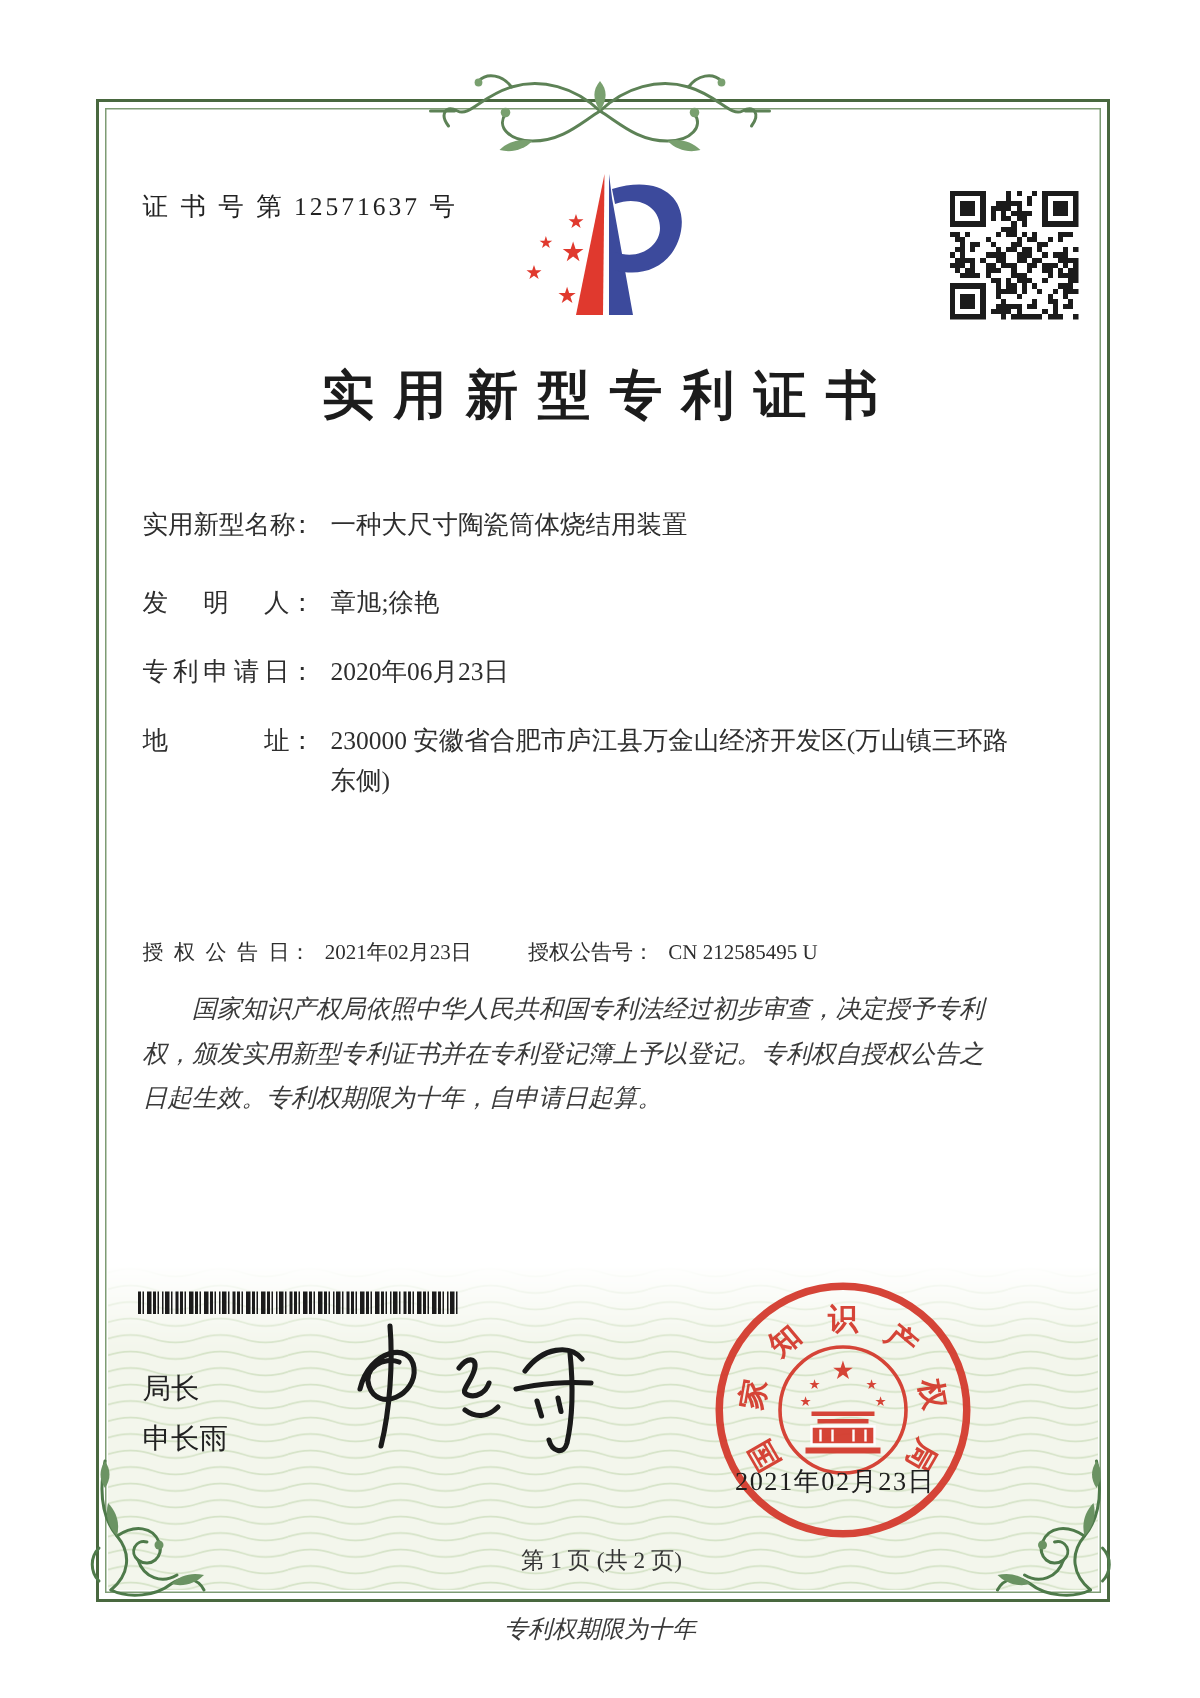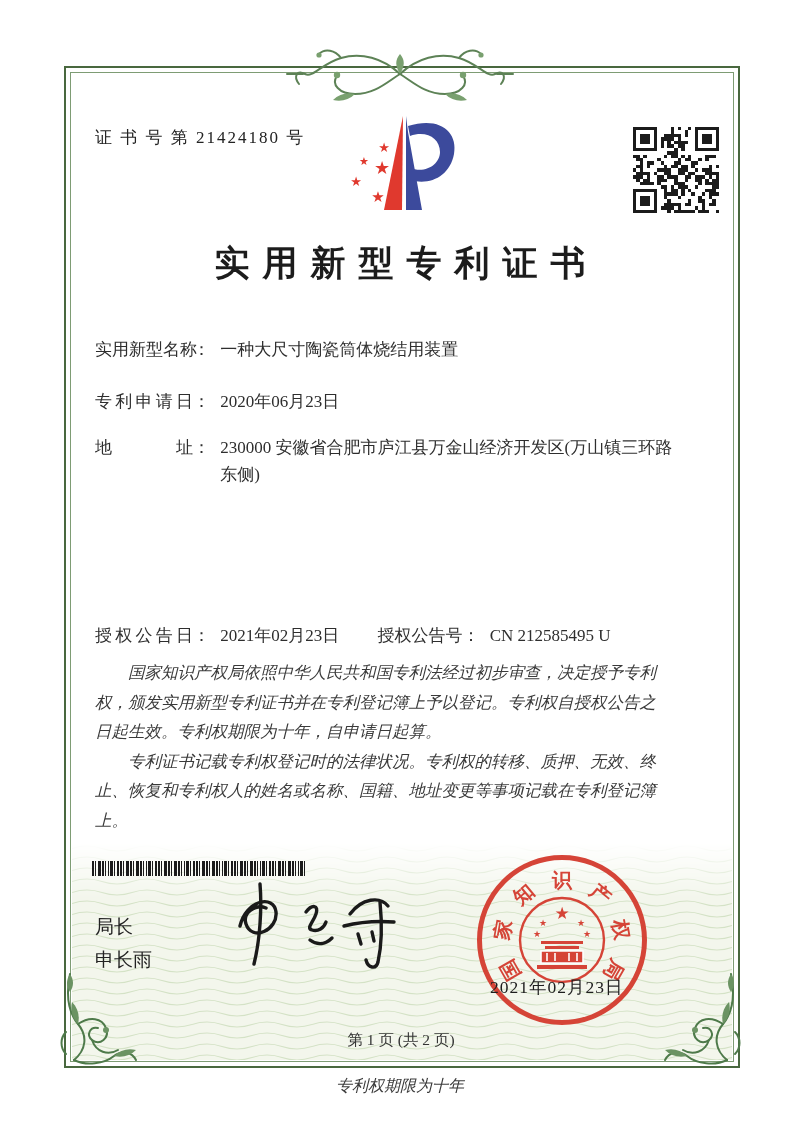--- a/index.html
+++ b/index.html
@@ -33,21 +33,21 @@
     font-size:35px;font-weight:bold;letter-spacing:13px;color:#1c1c1c;text-indent:13px;}
   
   .f-rows{position:absolute;left:95px;top:336px;width:600px;}
   .f-row{margin-bottom:19px;font-size:17px;line-height:27px;white-space:nowrap;}
   .f-rows .f-row:first-child{margin-bottom:25px;}
   .f-label{display:inline-block;width:98px;text-align:justify;text-align-last:justify;
     vertical-align:top;}
   .f-colon{display:inline-block;vertical-align:top;}
   .f-value{display:inline-block;vertical-align:top;margin-left:6px;max-width:452px;
     white-space:normal;}
-  .g-row{position:absolute;left:95px;top:622px;font-size:17px;line-height:27px;white-space:nowrap;}
+  .g-row{position:absolute;left:95px;top:622px;font-size:14px;line-height:27px;white-space:nowrap;}
   .g-pair2{margin-left:34px;}
   
   .body-text{position:absolute;left:95px;top:658px;width:566px;font-size:16.5px;
     line-height:29.5px;color:#3a3a3a;font-style:italic;}
   .body-text p{margin:0;text-indent:2em;}
   
   .barcode{position:absolute;left:92px;top:861px;width:220px;height:15px;font-size:0;}
   .barcode span{display:inline-block;height:15px;vertical-align:top;}
   .signer{position:absolute;left:95px;top:910px;font-family:"Liberation Sans","DejaVu Sans",sans-serif;
     font-size:19px;color:#222;line-height:33px;}
@@ -137,21 +137,21 @@
       </g>
       <g fill="#6b9363" stroke="none">
         <path d="M14,2 C18,8 18,14 14,20 C10,14 10,8 14,2 Z"></path>
         <path d="M58,84 C64,78 72,76 80,78 C74,84 66,86 58,84 Z"></path>
         <path d="M22,52 C16,46 14,38 16,30 C22,36 24,44 22,52 Z"></path>
         <circle cx="50" cy="58" r="3"></circle>
       </g>
     </svg>
   </div>
 
-  <div class="cert-no">证 书 号 第 21424180 号</div>
+  <div class="cert-no">证 书 号 第 12571637 号</div>
 
   <div class="logo">
     <svg viewBox="0 0 140 112" xmlns="http://www.w3.org/2000/svg">
       <path d="M71,6 L52,100 L70,100 Z" fill="#e0392e"></path>
       <path d="M74,6 L74,100 L90,100 L76,22 Z" fill="#3c4a9c"></path>
       <path d="M76,16 C108,6 126,22 122,44 C118,66 98,76 78,70 L78,58 C94,64 108,54 108,42 C108,28 94,20 78,26 Z" fill="#3c4a9c"></path>
       <g fill="#e0392e" font-family="'DejaVu Sans',sans-serif" text-anchor="middle">
         <text x="52" y="42" font-size="13">★</text>
         <text x="32" y="55" font-size="11">★</text>
         <text x="50" y="64" font-size="18">★</text>
@@ -380,20 +380,24 @@
   </div>
 
   <div class="doc-title">实用新型专利证书</div>
 
   <div class="f-rows" id="field-rows">
     <div class="f-row">
       <span class="f-label">实用新型名称</span><span class="f-colon">：</span>
       <span class="f-value">一种大尺寸陶瓷筒体烧结用装置</span>
     </div>
 
+    <div class="f-row">
+      <span class="f-label">发明人</span><span class="f-colon">：</span>
+      <span class="f-value">章旭;徐艳</span>
+    </div>
 
 
     <div class="f-row">
       <span class="f-label">专利申请日</span><span class="f-colon">：</span>
       <span class="f-value">2020年06月23日</span>
     </div>
 
 
     <div class="f-row">
       <span class="f-label">地址</span><span class="f-colon">：</span>
@@ -405,21 +409,20 @@
     <span class="f-label">授权公告日</span><span class="f-colon">：</span>
     <span class="f-value">2021年02月23日</span>
     <span class="g-pair2">
       <span class="g-label">授权公告号</span><span class="f-colon">：</span>
       <span class="f-value">CN 212585495 U</span>
     </span>
   </div>
 
   <div class="body-text">
     <p>国家知识产权局依照中华人民共和国专利法经过初步审查，决定授予专利权，颁发实用新型专利证书并在专利登记簿上予以登记。专利权自授权公告之日起生效。专利权期限为十年，自申请日起算。</p>
-    <p>专利证书记载专利权登记时的法律状况。专利权的转移、质押、无效、终止、恢复和专利权人的姓名或名称、国籍、地址变更等事项记载在专利登记簿上。</p>
   </div>
 
   <div class="barcode" id="barcode"><span style="width: 2px; background: rgb(27, 27, 27);"></span><span style="width: 1px;"></span><span style="width: 1px; background: rgb(27, 27, 27);"></span><span style="width: 2px;"></span><span style="width: 3px; background: rgb(27, 27, 27);"></span><span style="width: 1px;"></span><span style="width: 2px; background: rgb(27, 27, 27);"></span><span style="width: 1px;"></span><span style="width: 1px; background: rgb(27, 27, 27);"></span><span style="width: 2px;"></span><span style="width: 1px; background: rgb(27, 27, 27);"></span><span style="width: 1px;"></span><span style="width: 3px; background: rgb(27, 27, 27);"></span><span style="width: 1px;"></span><span style="width: 1px; background: rgb(27, 27, 27);"></span><span style="width: 2px;"></span><span style="width: 2px; background: rgb(27, 27, 27);"></span><span style="width: 1px;"></span><span style="width: 2px; background: rgb(27, 27, 27);"></span><span style="width: 1px;"></span><span style="width: 1px; background: rgb(27, 27, 27);"></span><span style="width: 2px;"></span><span style="width: 3px; background: rgb(27, 27, 27);"></span><span style="width: 1px;"></span><span style="width: 2px; background: rgb(27, 27, 27);"></span><span style="width: 1px;"></span><span style="width: 1px; background: rgb(27, 27, 27);"></span><span style="width: 2px;"></span><span style="width: 3px; background: rgb(27, 27, 27);"></span><span style="width: 1px;"></span><span style="width: 2px; background: rgb(27, 27, 27);"></span><span style="width: 1px;"></span><span style="width: 1px; background: rgb(27, 27, 27);"></span><span style="width: 2px;"></span><span style="width: 1px; background: rgb(27, 27, 27);"></span><span style="width: 1px;"></span><span style="width: 3px; background: rgb(27, 27, 27);"></span><span style="width: 1px;"></span><span style="width: 1px; background: rgb(27, 27, 27);"></span><span style="width: 2px;"></span><span style="width: 2px; background: rgb(27, 27, 27);"></span><span style="width: 1px;"></span><span style="width: 2px; background: rgb(27, 27, 27);"></span><span style="width: 1px;"></span><span style="width: 1px; background: rgb(27, 27, 27);"></span><span style="width: 2px;"></span><span style="width: 3px; background: rgb(27, 27, 27);"></span><span style="width: 1px;"></span><span style="width: 2px; background: rgb(27, 27, 27);"></span><span style="width: 1px;"></span><span style="width: 1px; background: rgb(27, 27, 27);"></span><span style="width: 2px;"></span><span style="width: 3px; background: rgb(27, 27, 27);"></span><span style="width: 1px;"></span><span style="width: 2px; background: rgb(27, 27, 27);"></span><span style="width: 1px;"></span><span style="width: 1px; background: rgb(27, 27, 27);"></span><span style="width: 2px;"></span><span style="width: 1px; background: rgb(27, 27, 27);"></span><span style="width: 1px;"></span><span style="width: 3px; background: rgb(27, 27, 27);"></span><span style="width: 1px;"></span><span style="width: 1px; background: rgb(27, 27, 27);"></span><span style="width: 2px;"></span><span style="width: 2px; background: rgb(27, 27, 27);"></span><span style="width: 1px;"></span><span style="width: 2px; background: rgb(27, 27, 27);"></span><span style="width: 1px;"></span><span style="width: 1px; background: rgb(27, 27, 27);"></span><span style="width: 2px;"></span><span style="width: 3px; background: rgb(27, 27, 27);"></span><span style="width: 1px;"></span><span style="width: 2px; background: rgb(27, 27, 27);"></span><span style="width: 1px;"></span><span style="width: 1px; background: rgb(27, 27, 27);"></span><span style="width: 2px;"></span><span style="width: 3px; background: rgb(27, 27, 27);"></span><span style="width: 1px;"></span><span style="width: 2px; background: rgb(27, 27, 27);"></span><span style="width: 1px;"></span><span style="width: 1px; background: rgb(27, 27, 27);"></span><span style="width: 2px;"></span><span style="width: 1px; background: rgb(27, 27, 27);"></span><span style="width: 1px;"></span><span style="width: 3px; background: rgb(27, 27, 27);"></span><span style="width: 1px;"></span><span style="width: 1px; background: rgb(27, 27, 27);"></span><span style="width: 2px;"></span><span style="width: 2px; background: rgb(27, 27, 27);"></span><span style="width: 1px;"></span><span style="width: 2px; background: rgb(27, 27, 27);"></span><span style="width: 1px;"></span><span style="width: 1px; background: rgb(27, 27, 27);"></span><span style="width: 2px;"></span><span style="width: 3px; background: rgb(27, 27, 27);"></span><span style="width: 1px;"></span><span style="width: 2px; background: rgb(27, 27, 27);"></span><span style="width: 1px;"></span><span style="width: 1px; background: rgb(27, 27, 27);"></span><span style="width: 2px;"></span><span style="width: 3px; background: rgb(27, 27, 27);"></span><span style="width: 1px;"></span><span style="width: 2px; background: rgb(27, 27, 27);"></span><span style="width: 1px;"></span><span style="width: 1px; background: rgb(27, 27, 27);"></span><span style="width: 2px;"></span><span style="width: 1px; background: rgb(27, 27, 27);"></span><span style="width: 1px;"></span><span style="width: 3px; background: rgb(27, 27, 27);"></span><span style="width: 1px;"></span><span style="width: 1px; background: rgb(27, 27, 27);"></span><span style="width: 2px;"></span><span style="width: 2px; background: rgb(27, 27, 27);"></span><span style="width: 1px;"></span><span style="width: 2px; background: rgb(27, 27, 27);"></span><span style="width: 1px;"></span><span style="width: 1px; background: rgb(27, 27, 27);"></span><span style="width: 2px;"></span><span style="width: 3px; background: rgb(27, 27, 27);"></span><span style="width: 1px;"></span><span style="width: 2px; background: rgb(27, 27, 27);"></span><span style="width: 1px;"></span><span style="width: 1px; background: rgb(27, 27, 27);"></span><span style="width: 2px;"></span><span style="width: 3px; background: rgb(27, 27, 27);"></span><span style="width: 1px;"></span><span style="width: 2px; background: rgb(27, 27, 27);"></span><span style="width: 1px;"></span><span style="width: 1px; background: rgb(27, 27, 27);"></span><span style="width: 2px;"></span><span style="width: 1px; background: rgb(27, 27, 27);"></span><span style="width: 1px;"></span><span style="width: 3px; background: rgb(27, 27, 27);"></span><span style="width: 1px;"></span><span style="width: 1px; background: rgb(27, 27, 27);"></span><span style="width: 2px;"></span></div>
 
   <div class="signer">
     <div>局长</div>
     <div>申长雨</div>
   </div>
 
   <div class="signature">

